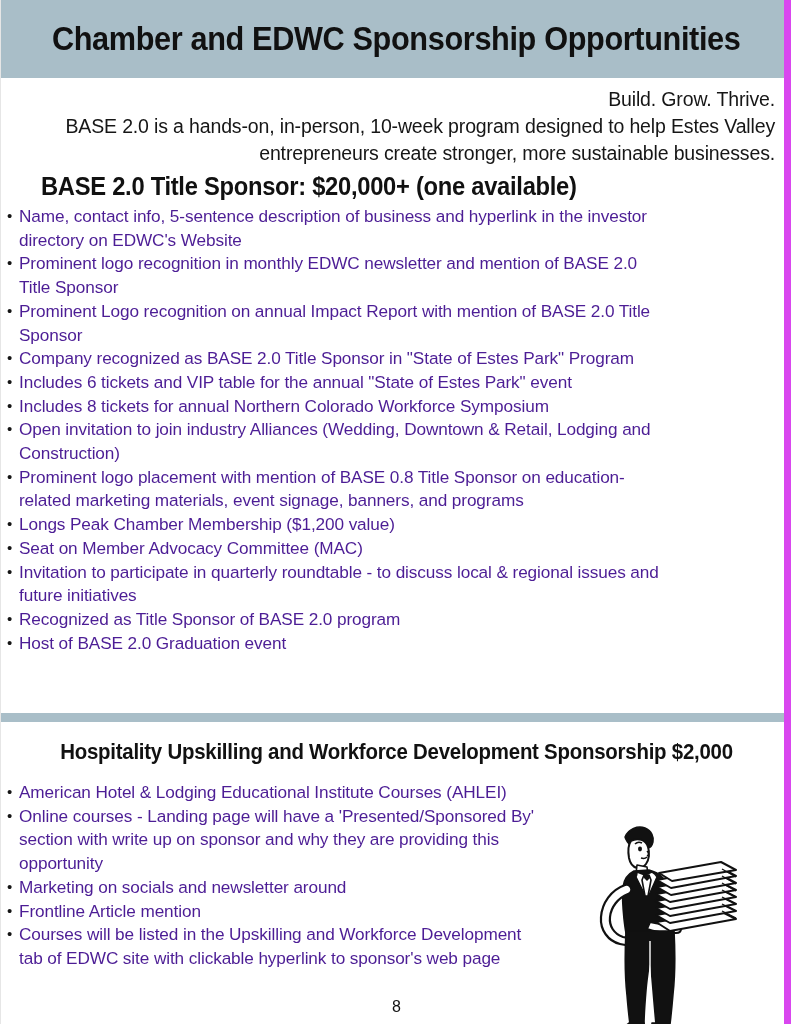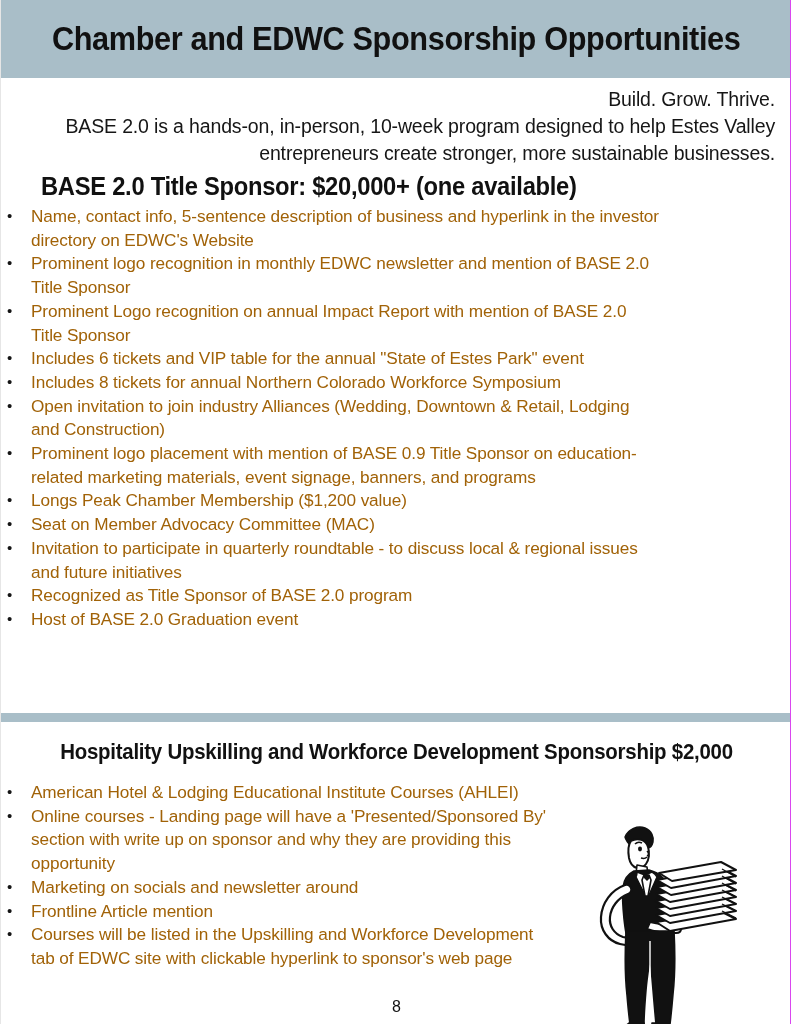--- a/index.html
+++ b/index.html
@@ -12,21 +12,21 @@
     font-family: "Liberation Sans", sans-serif;
     color: #000000;
   }
   .page {
     position: relative;
     width: 791px;
     height: 1024px;
     background: #ffffff;
     overflow: hidden;
     border-left: 1px solid #e6e6e6;
-    border-right: 1px solid #d946ef;
+    border-right: 7px solid #d946ef;
   }
 
   
   .header-band {
     position: absolute;
     left: 0;
     top: 0;
     width: 791px;
     height: 78px;
     background: #a9bec8;
@@ -78,25 +78,25 @@
     white-space: nowrap;
   }
 
   ul.bullets {
     list-style: none;
     margin: 0;
     padding: 0;
   }
   ul.bullets > li {
     position: relative;
-    padding-left: 30px;
+    padding-left: 18px;
     font-size: 17.2px;
     line-height: 23.7px;
     letter-spacing: -0.1px;
-    color: #a16207;
+    color: #4c1d95;
   }
   ul.bullets > li::before {
     content: "\2022";
     position: absolute;
     left: 6px;
     top: -1px;
     font-size: 15px;
     line-height: 23.7px;
     color: #151515;
   }
@@ -179,24 +179,25 @@
     <div>BASE 2.0 is a hands-on, in-person, 10-week program designed to help Estes Valley</div>
     <div>entrepreneurs create stronger, more sustainable businesses.</div>
   </div>
 
   <div class="section-one">
     <h2 class="sec1-heading">BASE 2.0 Title Sponsor: $20,000+ (one available)</h2>
     <ul class="bullets sec1-list">
       <li>Name, contact info, 5-sentence description of business and hyperlink in the investor directory on EDWC's Website</li>
       <li>Prominent logo recognition in monthly EDWC newsletter and mention of BASE 2.0 Title Sponsor</li>
       <li>Prominent Logo recognition on annual Impact Report with mention of BASE 2.0 Title Sponsor</li>
+      <li>Company recognized as BASE 2.0 Title Sponsor in "State of Estes Park" Program</li>
       <li>Includes 6 tickets and VIP table for the annual "State of Estes Park" event</li>
       <li>Includes 8 tickets for annual Northern Colorado Workforce Symposium</li>
       <li>Open invitation to join industry Alliances (Wedding, Downtown &amp; Retail, Lodging and Construction)</li>
-      <li>Prominent logo placement with mention of BASE 0.9 Title Sponsor on education-related marketing materials, event signage, banners, and programs</li>
+      <li>Prominent logo placement with mention of BASE 0.8 Title Sponsor on education-related marketing materials, event signage, banners, and programs</li>
       <li>Longs Peak Chamber Membership ($1,200 value)</li>
       <li>Seat on Member Advocacy Committee (MAC)</li>
       <li>Invitation to participate in quarterly roundtable - to discuss local &amp; regional issues and future initiatives</li>
       <li>Recognized as Title Sponsor of BASE 2.0 program</li>
       <li>Host of BASE 2.0 Graduation event</li>
     </ul>
   </div>
 
   <div class="divider-band"></div>
 

